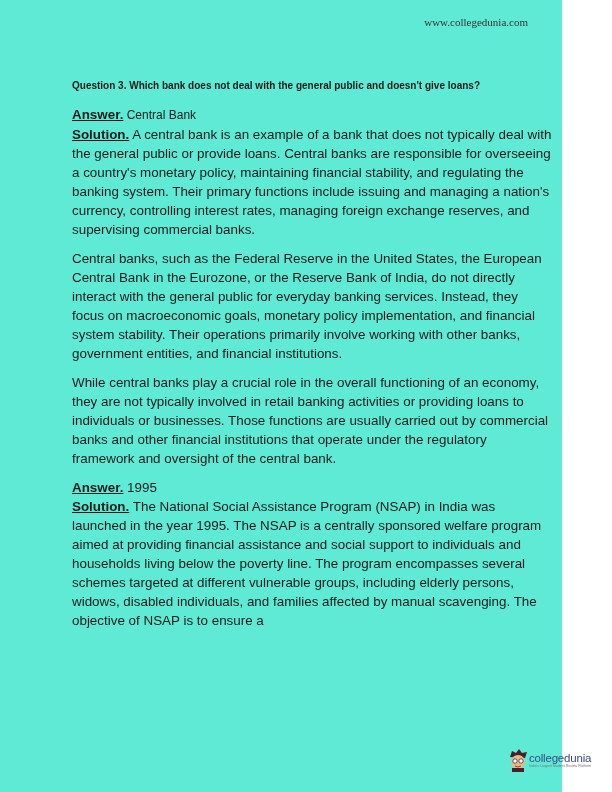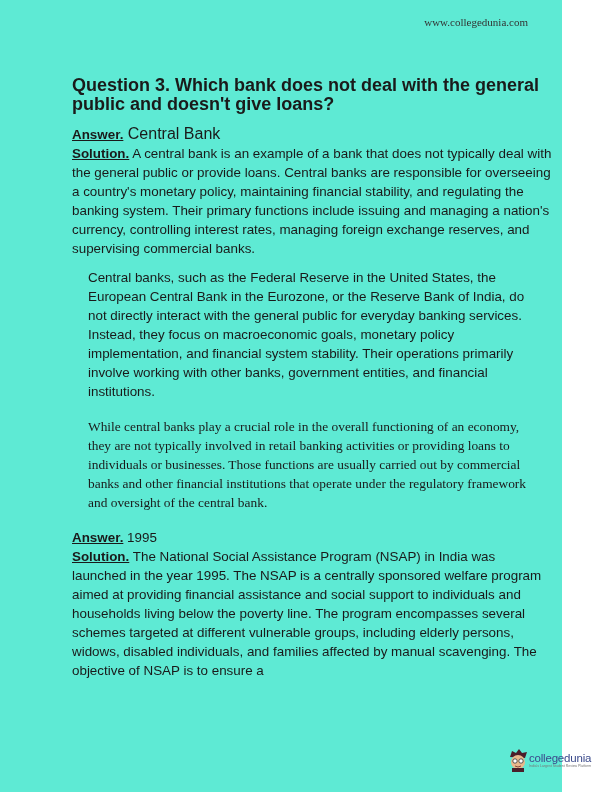--- a/index.html
+++ b/index.html
@@ -8,26 +8,26 @@
     .header-url {
       position: absolute; top: 16px; right: 34px;
       font-family: "Liberation Serif", "DejaVu Serif", serif;
       font-size: 11px; color: #333;
     }
     .content {
       position: absolute; left: 72px; top: 76px; width: 480px;
       font-family: "Liberation Sans", "DejaVu Sans", sans-serif;
       color: #1a1a1a; font-size: 13.4px; line-height: 19px;
     }
-    .question { font-weight: bold; font-size: 18px; line-height: 19px; margin: 0; }
+    .question { font-weight: bold; font-size: 10px; line-height: 19px; margin: 0; }
     .answer { margin: 0; margin-top: 10px; }
     .answer-label, .sol-label { font-weight: bold; text-decoration: underline; }
-    .answer-value.large { font-size: 16px; }
-    .para { margin: 16px; }
-    .para + .para { margin-top: 10px; font-family: Liberation Serif, serif; }
+    .answer-value.large { font-size: 12px; }
+    .para { margin: 0; }
+    .para + .para { margin-top: 10px; }
     .q4 { margin-top: 10px; }
     .logo {
       position: absolute; left: 507px; top: 746px; height: 28px; width: 105px;
       display: flex; align-items: center;
     }
     .logo-mark { width: 22px; height: 24px; position: relative; }
     .logo-text { display: flex; flex-direction: column; margin-left: 0; }
     .logo-name {
       font-family: "Liberation Sans", "DejaVu Sans", sans-serif;
       font-size: 11.5px; color: #3b4a8c; line-height: 12px; letter-spacing: -0.2px;

